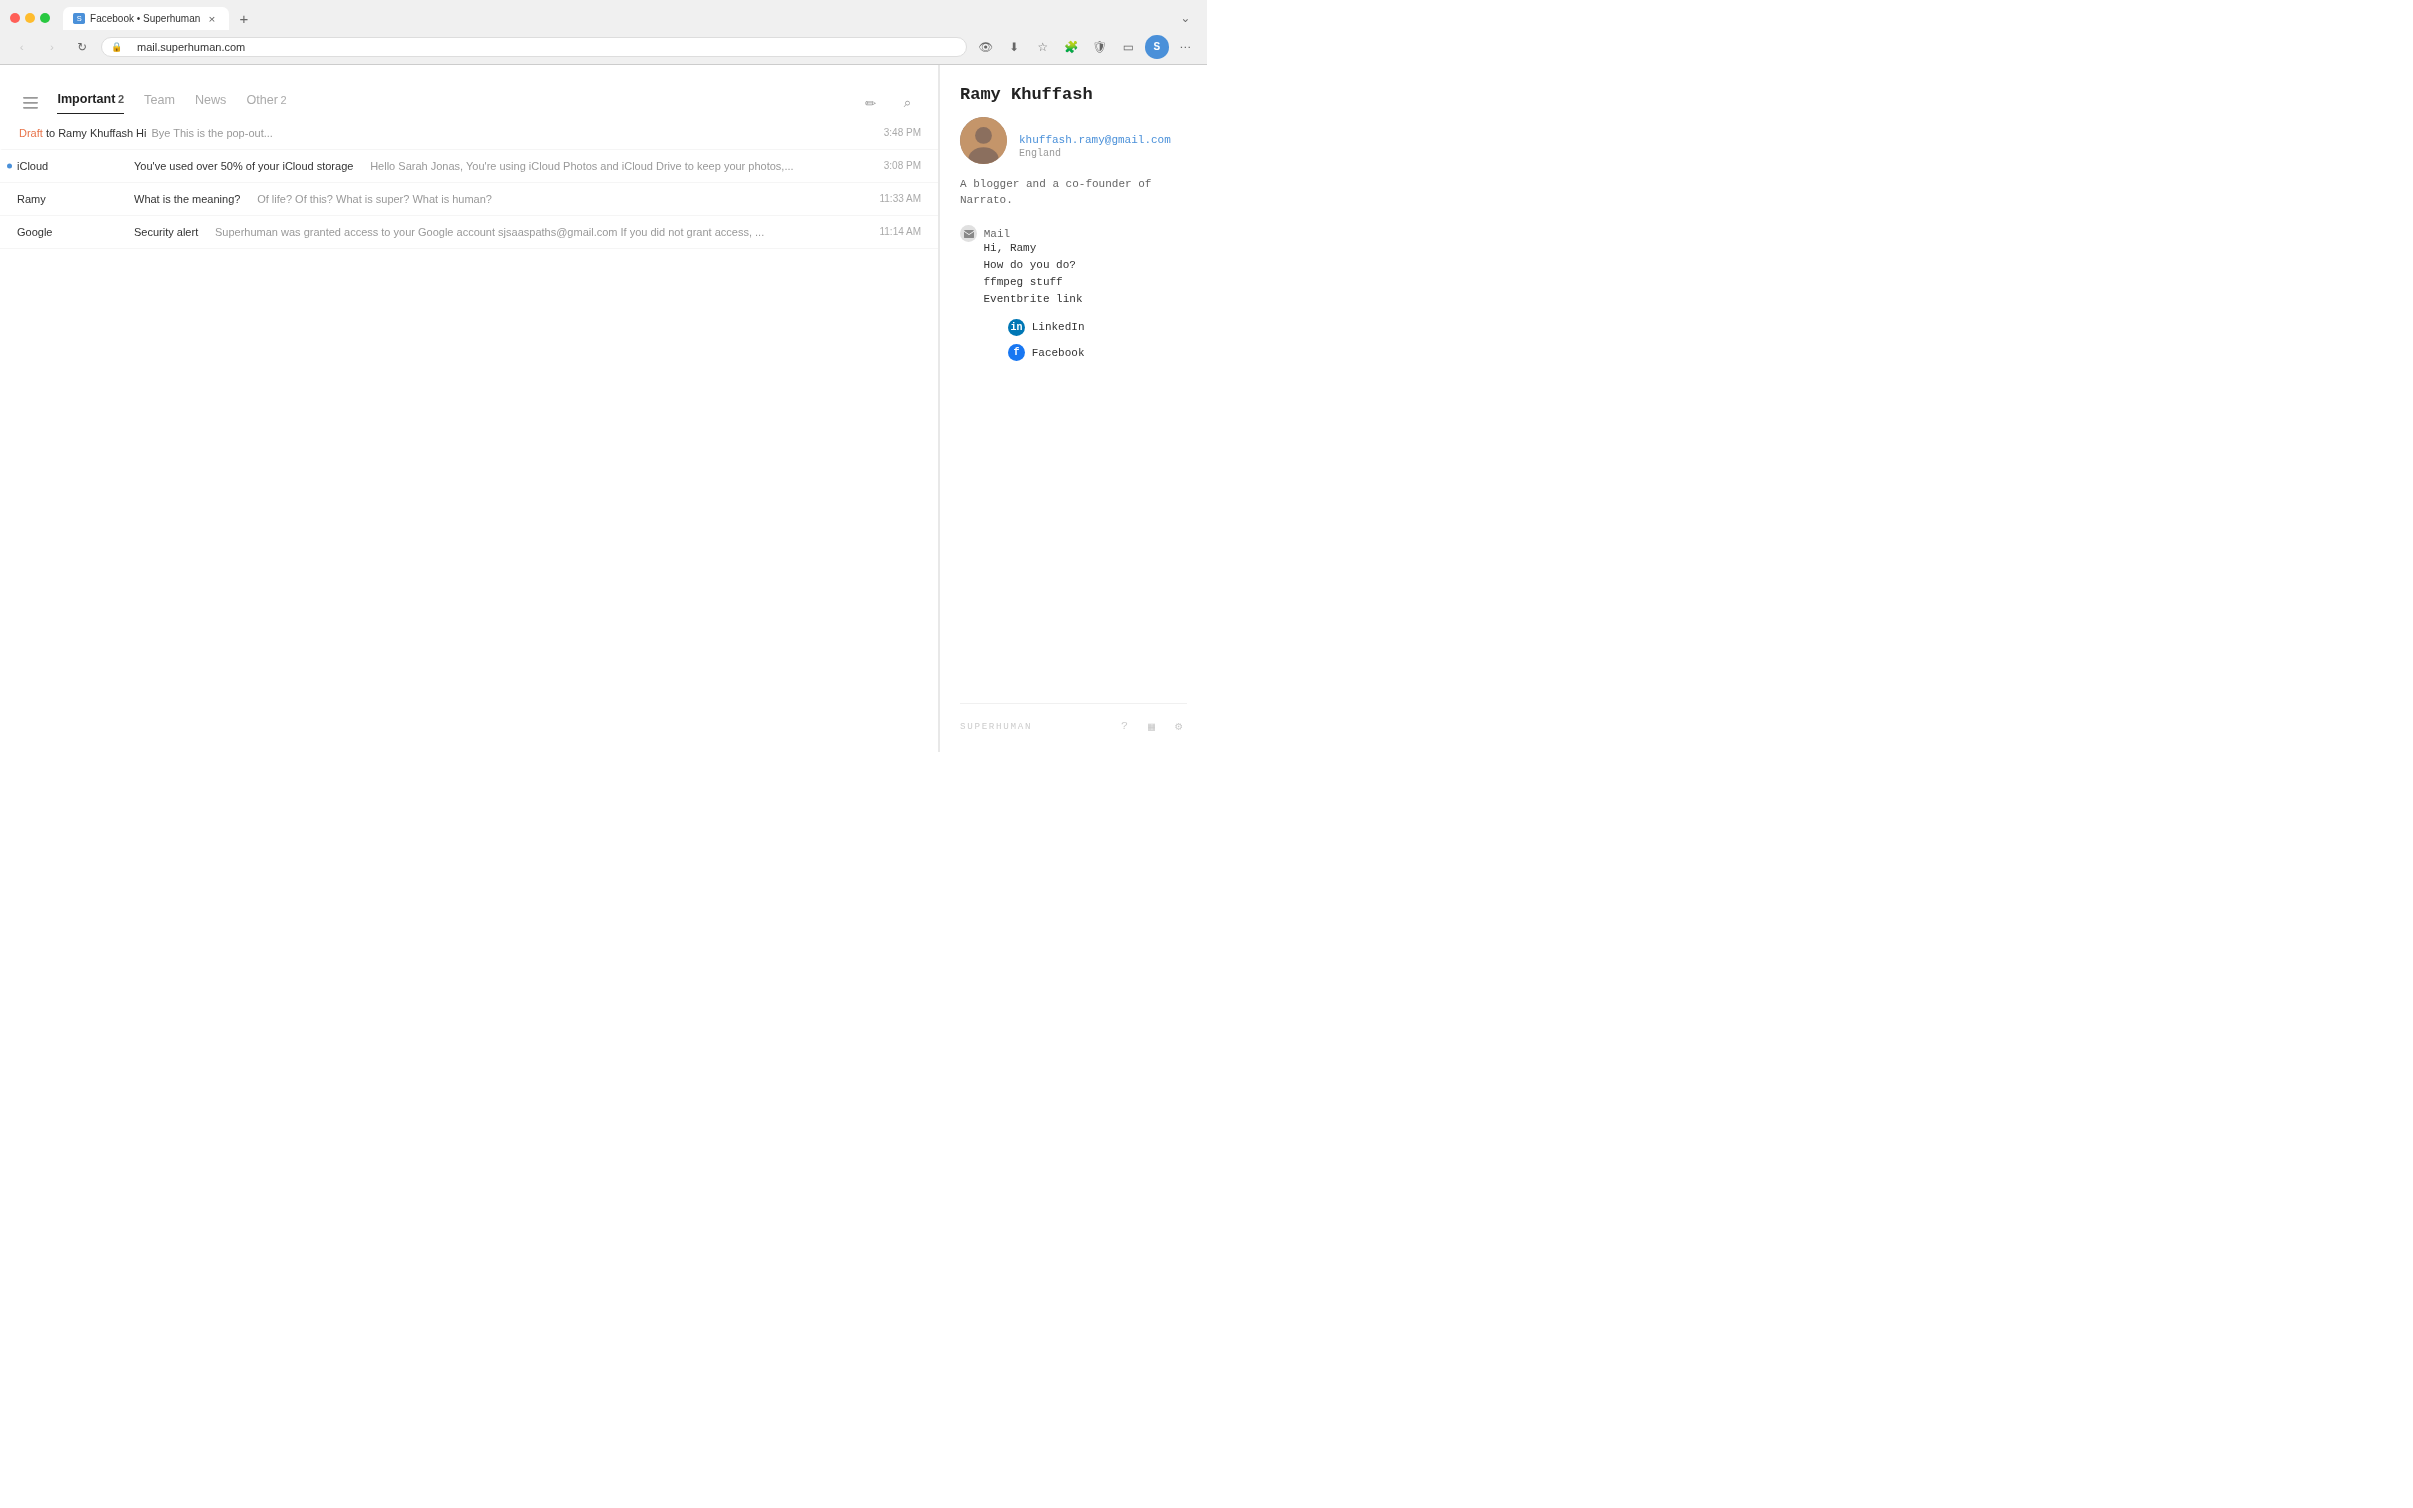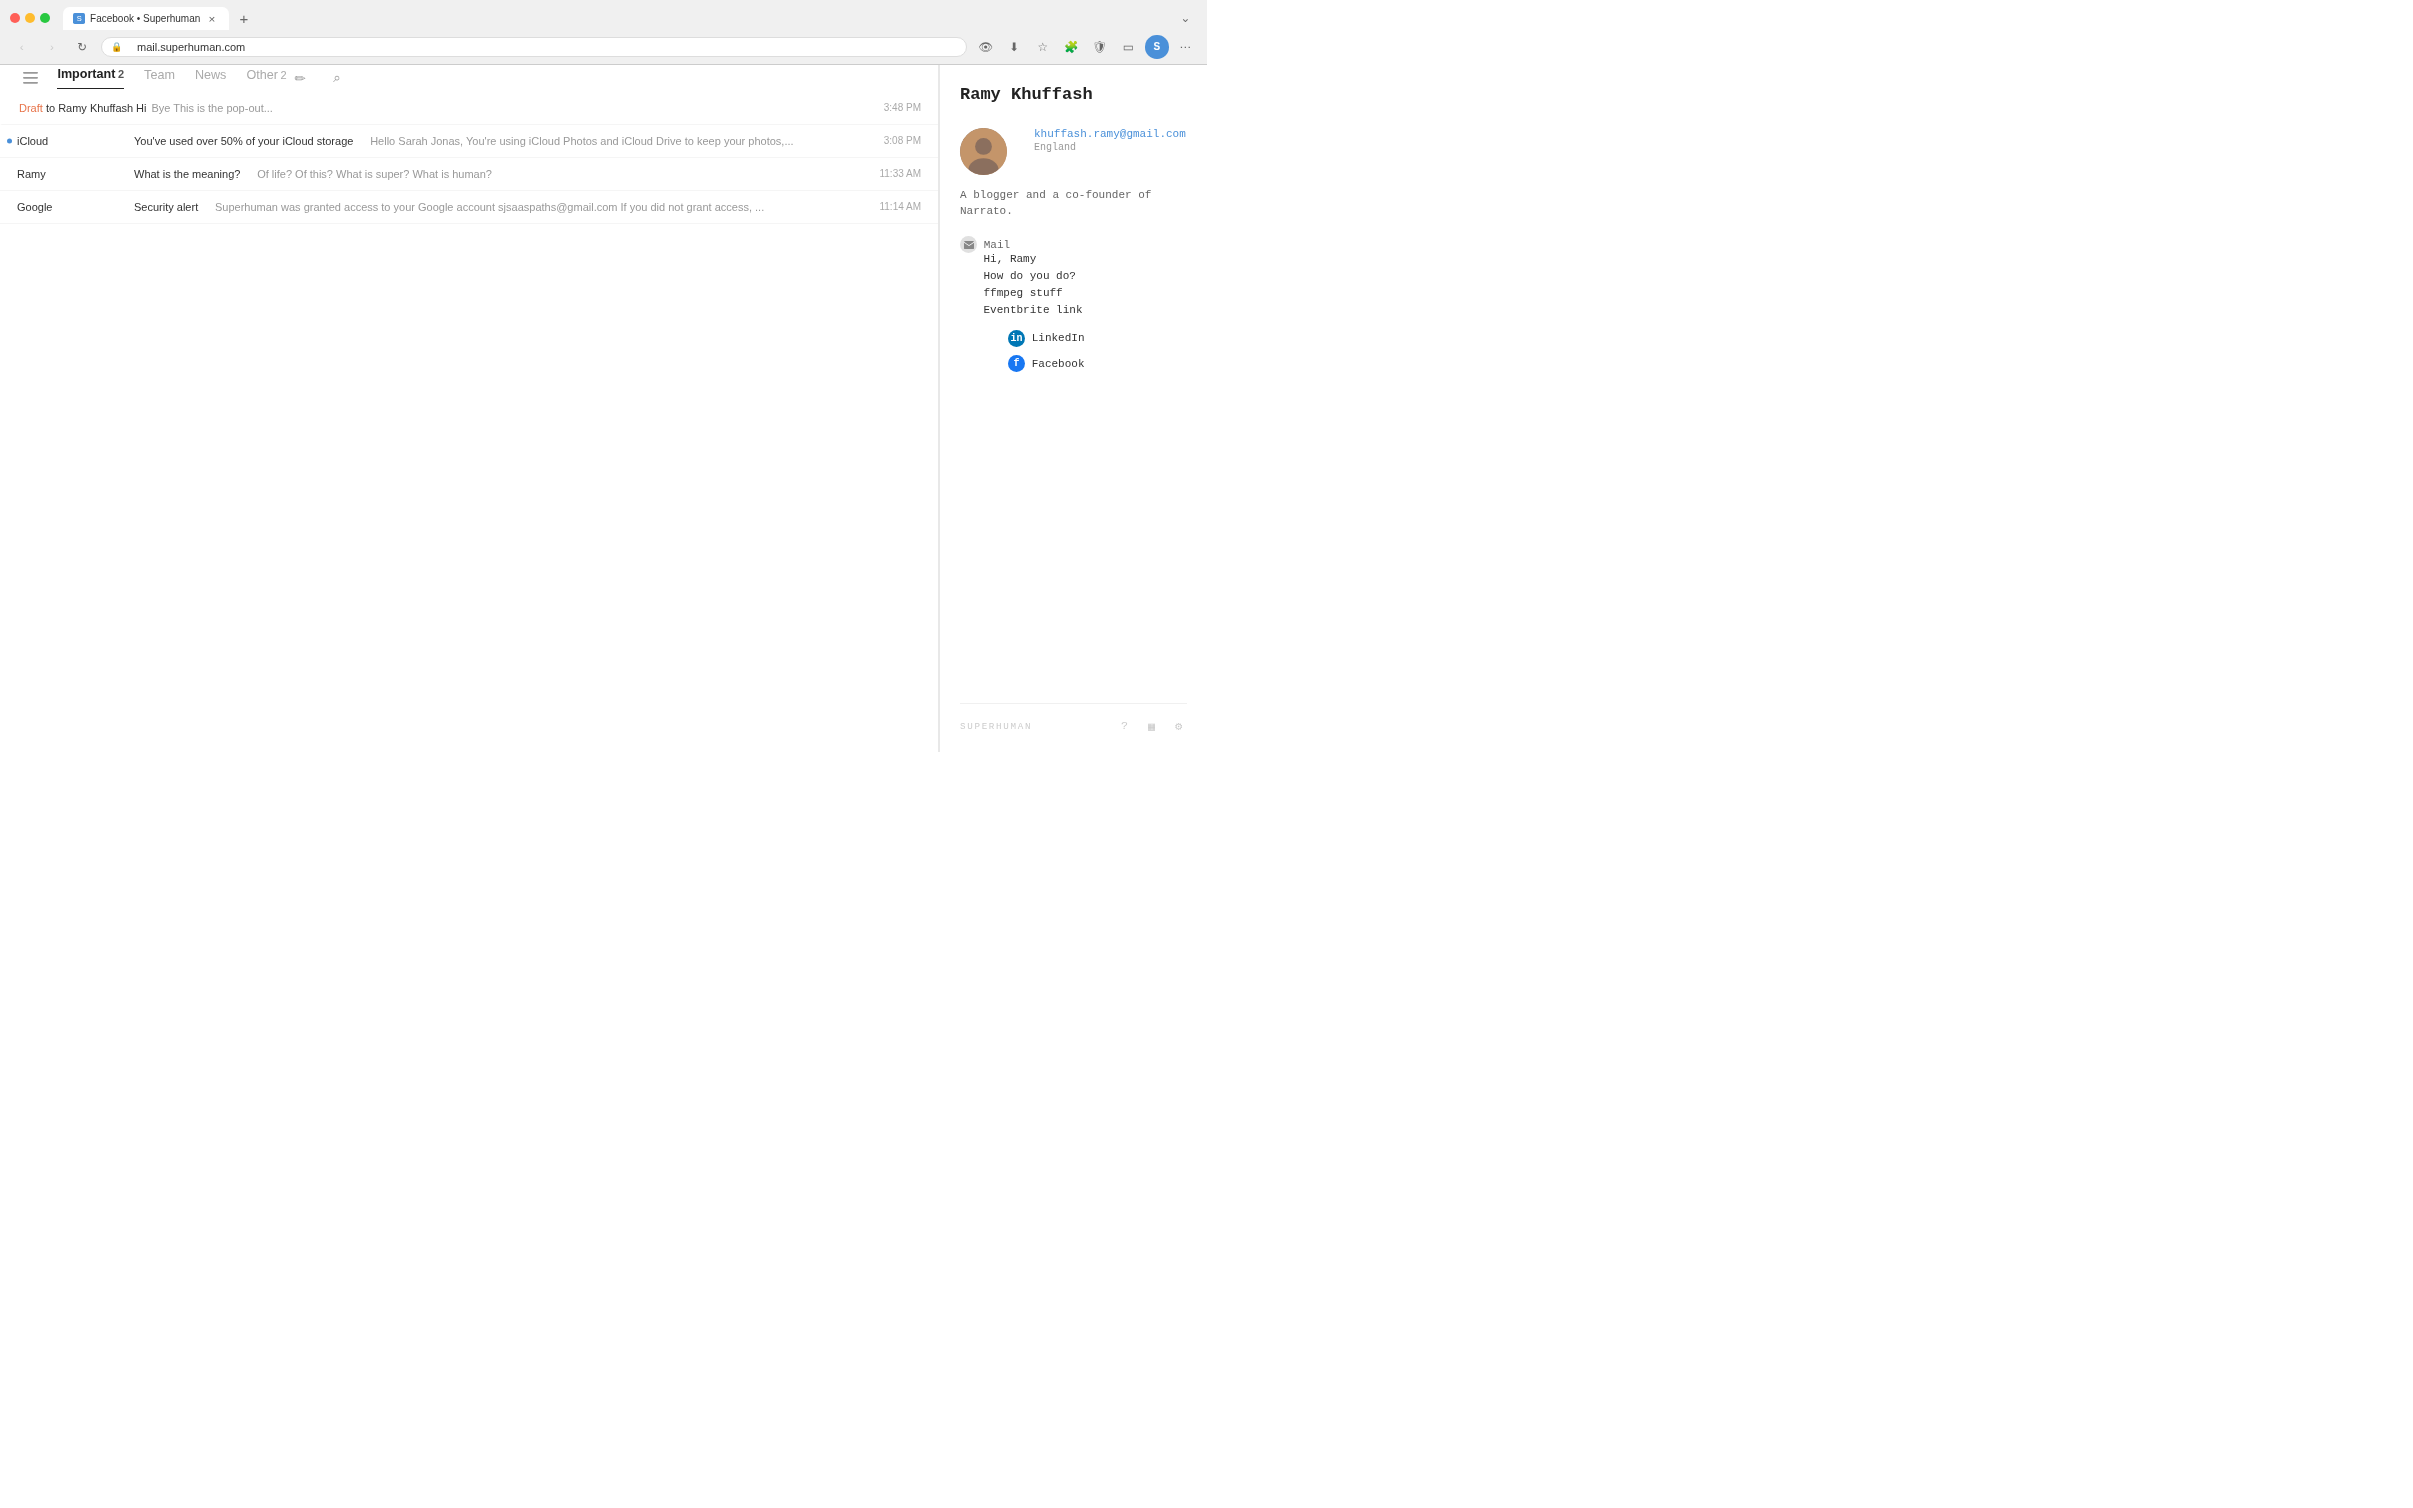--- a/index.html
+++ b/index.html
@@ -29,21 +29,21 @@
     .browser-action-btn { width: 23.5px; height: 23.5px; display: flex; align-items: center; justify-content: center; color: #666; font-size: 11.7px; cursor: pointer; border-radius: 50%; }
     .profile-btn { width: 23.5px; height: 23.5px; background: #4a90d9; border-radius: 50%; display: flex; align-items: center; justify-content: center; color: white; font-size: 10px; font-weight: bold; cursor: pointer; }
 
     
     .app { display: flex; height: calc(754px - 67px); }
 
     
     .email-panel { flex: 1; border-right: 0.8px solid #e8e8e8; display: flex; flex-direction: column; }
 
     
-    .email-header { padding: 0 17px 0; display: flex; align-items: center; justify-content: flex-start; }
+    .email-header { padding: 25px 17px 0; display: flex; align-items: center; justify-content: space-between; }
     .nav-tabs { display: flex; align-items: center; gap: 20px; }
     .tab-item { font-size: 12.6px; color: #aaa; cursor: pointer; padding-bottom: 6.7px; }
     .tab-item.active { color: #222; font-weight: 600; border-bottom: 1.7px solid #222; }
     .tab-item .badge { font-size: 11px; color: #aaa; margin-left: 2.5px; }
     .tab-item.active .badge { color: #555; }
     .header-actions { display: flex; gap: 10px; }
     .header-action-btn { width: 27px; height: 27px; display: flex; align-items: center; justify-content: center; color: #999; cursor: pointer; font-size: 13.4px; }
     .hamburger-btn { width: 27px; height: 27px; display: flex; align-items: center; justify-content: center; color: #999; cursor: pointer; font-size: 13.4px; }
 
     
@@ -54,21 +54,21 @@
     .sender { width: 117px; font-size: 11px; color: #333; font-weight: 500; white-space: nowrap; overflow: hidden; text-overflow: ellipsis; }
     .sender .draft-label { color: #e8744a; font-size: 11px; }
     .email-content { flex: 1; display: flex; align-items: center; gap: 5px; overflow: hidden; }
     .email-subject { font-size: 11px; color: #333; font-weight: 500; white-space: nowrap; }
     .email-preview { font-size: 11px; color: #999; white-space: nowrap; overflow: hidden; text-overflow: ellipsis; }
     .email-time { font-size: 10px; color: #aaa; white-space: nowrap; margin-left: 10px; }
 
     
     .contact-panel { width: 268px; background: #fff; padding: 20px 20px 17px; display: flex; flex-direction: column; border-left: 0.8px solid #e8e8e8; overflow-y: auto; font-family: Liberation Mono, monospace; }
     .contact-name { font-size: 17px; font-weight: 600; color: #222; margin-bottom: 13.4px; }
-    .contact-profile { display: flex; align-items: flex-start; gap: 27px; margin-bottom: 13.4px; margin-top: 11px; }
+    .contact-profile { display: flex; align-items: flex-end; gap: 12px; margin-bottom: 13.4px; }
     .contact-info { flex: 1; }
     .contact-email { font-size: 11px; color: #4a90d9; margin-bottom: 1.7px; }
     .contact-location { font-size: 10px; color: #999; margin-bottom: 5px; }
     .contact-bio { font-size: 11px; color: #666; line-height: 1.4; margin-bottom: 17px; }
     .contact-section { margin-bottom: 13.4px; }
     .section-icon { width: 17px; height: 17px; border-radius: 50%; background: #e0e0e0; display: inline-flex; align-items: center; justify-content: center; margin-right: 6.7px; font-size: 8.4px; color: #666; }
     .section-header { display: flex; align-items: center; margin-bottom: 0; }
     .section-label { font-size: 11px; color: #666; font-weight: 500; }
     .section-items { padding-left: 23.5px; display: flex; flex-direction: column; gap: 5px; }
     .section-item { font-size: 11px; color: #333; cursor: pointer; }

